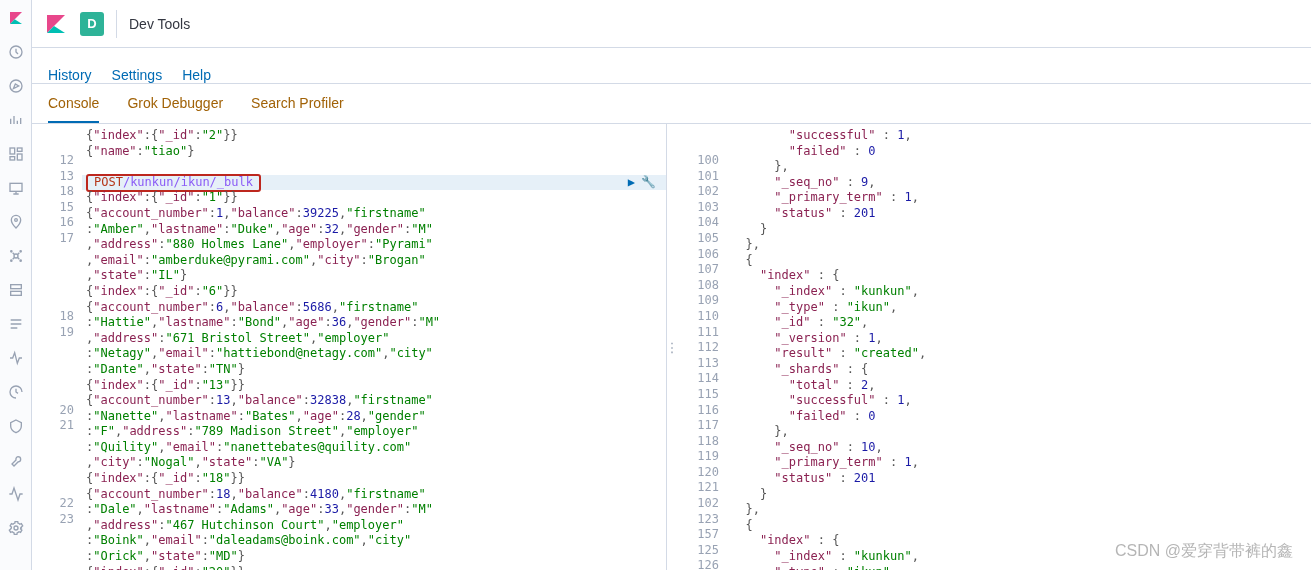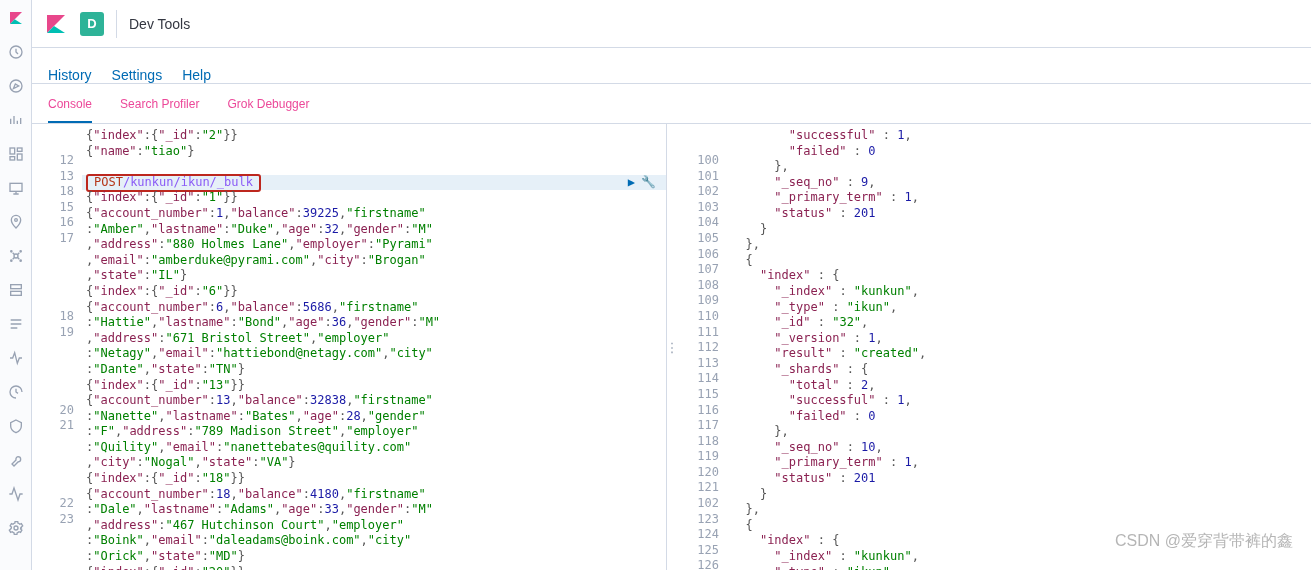--- a/index.html
+++ b/index.html
@@ -10,41 +10,41 @@
 .sb-icon svg { width: 16px; height: 16px; }
 .main { flex: 1; display: flex; flex-direction: column; }
 .topbar { height: 48px; border-bottom: 1px solid #d3dae6; display: flex; align-items: center; padding: 0 12px; gap: 12px; }
 .logo { width: 24px; height: 24px; }
 .sq { width: 24px; height: 24px; background: #2eb398; color: #fff; display: flex; align-items: center; justify-content: center; border-radius: 3px; font-weight: 600; font-size: 13px; }
 .vsep { width: 1px; height: 28px; background: #d3dae6; }
 .title { font-size: 14px; color: #343741; }
 .menubar { height: 36px; border-bottom: 1px solid #d3dae6; display: flex; align-items: flex-end; padding: 0 16px; gap: 20px; background: #fff; }
 .menubar a { color: #006bb4; font-size: 14px; cursor: pointer; }
 .tabbar { height: 40px; border-bottom: 1px solid #d3dae6; display: flex; align-items: end; padding: 0 16px; gap: 28px; }
-.tab { padding: 10px 0; color: #ec4899; font-size: 12px; cursor: pointer; border-bottom: 2px solid transparent; text-align: center; }
+.tab { padding: 10px 0; color: #a16207; font-size: 14px; cursor: pointer; border-bottom: 2px solid transparent; text-align: center; }
 .tab.active { border-bottom-color: #006bb4; }
 .editor-area { flex: 1; display: flex; overflow: hidden; }
 .pane { flex: 1; display: flex; background: #fff; overflow: auto; font-family: "Consolas", "Menlo", monospace; font-size: 12px; line-height: 1.3; position: relative; }
 .pane-left { border-right: 1px solid #d3dae6; }
 .gutter { width: 50px; text-align: right; color: #98a2b3; padding: 4px 8px 4px 0; user-select: none; flex-shrink: 0; margin-top: 25px; }
 .gutter div { height: 15.6px; }
 .code { flex: 1; padding: 4px 0; white-space: pre; overflow: visible; }
 .code-line { height: 15.6px; padding-left: 4px; position: relative; }
 .hl-line { background: #e6f0f8; display: flex; align-items: center; }
 .hl-box { border: 2px solid #bd271e; border-radius: 3px; padding: 0 6px; height: 18px; display: inline-flex; align-items: center; }
 .method { color: #b53619; }
 .path { color: #8b5cf6; }
 .s { color: #008000; }
 .k { color: #8b2252; }
 .p { color: #555; }
 .n { color: #1a1aa6; }
 .line-actions { position: absolute; right: 10px; top: 0; display: flex; gap: 6px; color: #006bb4; }
 .line-actions span { cursor: pointer; }
 .splitter { width: 10px; display: flex; align-items: center; justify-content: center; color: #98a2b3; cursor: col-resize; }
-.watermark { position: absolute; right: 18px; bottom: 18px; color: rgba(120,120,120,.55); font-size: 16px; font-family: sans-serif; pointer-events: none; }
+.watermark { position: absolute; right: 18px; bottom: 8px; color: rgba(120,120,120,.55); font-size: 16px; font-family: sans-serif; pointer-events: none; }
 </style>
 </head>
 <body>
 
 <div class="app">
   <div class="sidebar-left">
     <div class="sb-icon">
         <svg viewBox="0 0 24 24">
           <path fill="#e8478b" d="M3 3h18L3 21z"></path>
           <path fill="#00bfb3" d="M10 14l11 7H3z"></path>
@@ -154,22 +154,22 @@
     </div>
 
     <div class="menubar">
       <a>History</a>
       <a>Settings</a>
       <a>Help</a>
     </div>
 
     <div class="tabbar">
       <div class="tab active">Console</div>
+      <div class="tab">Grok Debugger</div>
       <div class="tab">Search Profiler</div>
-      <div class="tab">Grok Debugger</div>
     </div>
 
     <div class="editor-area">
       <div class="pane pane-left">
         <div class="gutter" id="req-gutter">
             <div>12</div>
             <div>13</div>
             <div>18</div>
             <div>15</div>
             <div>16</div>
@@ -224,21 +224,21 @@
             <div>114</div>
             <div>115</div>
             <div>116</div>
             <div>117</div>
             <div>118</div>
             <div>119</div>
             <div>120</div>
             <div>121</div>
             <div>102</div>
             <div>123</div>
-            <div>124</div>
+            <div>157</div>
             <div>125</div>
             <div>126</div>
             <div>127</div>
             <div>128</div>
           </div>
         <div class="code" id="res-code"><div class="code-line">        <span class="k">"successful"</span> <span class="p">:</span> <span class="n">1</span><span class="p">,</span></div><div class="code-line">        <span class="k">"failed"</span> <span class="p">:</span> <span class="n">0</span></div><div class="code-line">      <span class="p">}</span><span class="p">,</span></div><div class="code-line">      <span class="k">"_seq_no"</span> <span class="p">:</span> <span class="n">9</span><span class="p">,</span></div><div class="code-line">      <span class="k">"_primary_term"</span> <span class="p">:</span> <span class="n">1</span><span class="p">,</span></div><div class="code-line">      <span class="k">"status"</span> <span class="p">:</span> <span class="n">201</span></div><div class="code-line">    <span class="p">}</span></div><div class="code-line">  <span class="p">}</span><span class="p">,</span></div><div class="code-line">  <span class="p">{</span></div><div class="code-line">    <span class="k">"index"</span> <span class="p">:</span> <span class="p">{</span></div><div class="code-line">      <span class="k">"_index"</span> <span class="p">:</span> <span class="s">"kunkun"</span><span class="p">,</span></div><div class="code-line">      <span class="k">"_type"</span> <span class="p">:</span> <span class="s">"ikun"</span><span class="p">,</span></div><div class="code-line">      <span class="k">"_id"</span> <span class="p">:</span> <span class="s">"32"</span><span class="p">,</span></div><div class="code-line">      <span class="k">"_version"</span> <span class="p">:</span> <span class="n">1</span><span class="p">,</span></div><div class="code-line">      <span class="k">"result"</span> <span class="p">:</span> <span class="s">"created"</span><span class="p">,</span></div><div class="code-line">      <span class="k">"_shards"</span> <span class="p">:</span> <span class="p">{</span></div><div class="code-line">        <span class="k">"total"</span> <span class="p">:</span> <span class="n">2</span><span class="p">,</span></div><div class="code-line">        <span class="k">"successful"</span> <span class="p">:</span> <span class="n">1</span><span class="p">,</span></div><div class="code-line">        <span class="k">"failed"</span> <span class="p">:</span> <span class="n">0</span></div><div class="code-line">      <span class="p">}</span><span class="p">,</span></div><div class="code-line">      <span class="k">"_seq_no"</span> <span class="p">:</span> <span class="n">10</span><span class="p">,</span></div><div class="code-line">      <span class="k">"_primary_term"</span> <span class="p">:</span> <span class="n">1</span><span class="p">,</span></div><div class="code-line">      <span class="k">"status"</span> <span class="p">:</span> <span class="n">201</span></div><div class="code-line">    <span class="p">}</span></div><div class="code-line">  <span class="p">}</span><span class="p">,</span></div><div class="code-line">  <span class="p">{</span></div><div class="code-line">    <span class="k">"index"</span> <span class="p">:</span> <span class="p">{</span></div><div class="code-line">      <span class="k">"_index"</span> <span class="p">:</span> <span class="s">"kunkun"</span><span class="p">,</span></div><div class="code-line">      <span class="k">"_type"</span> <span class="p">:</span> <span class="s">"ikun"</span><span class="p">,</span></div></div>
       </div>
     </div>
   </div>
 </div>

